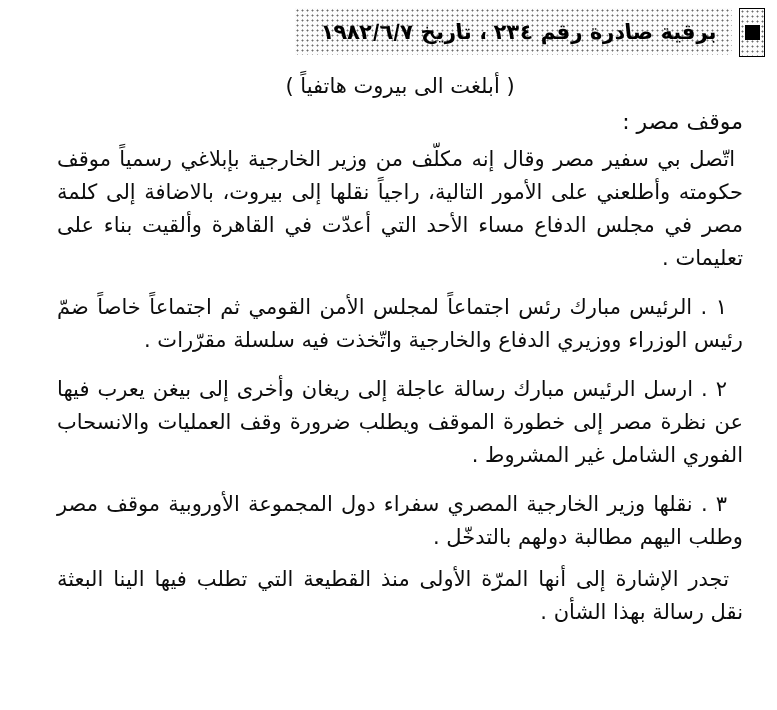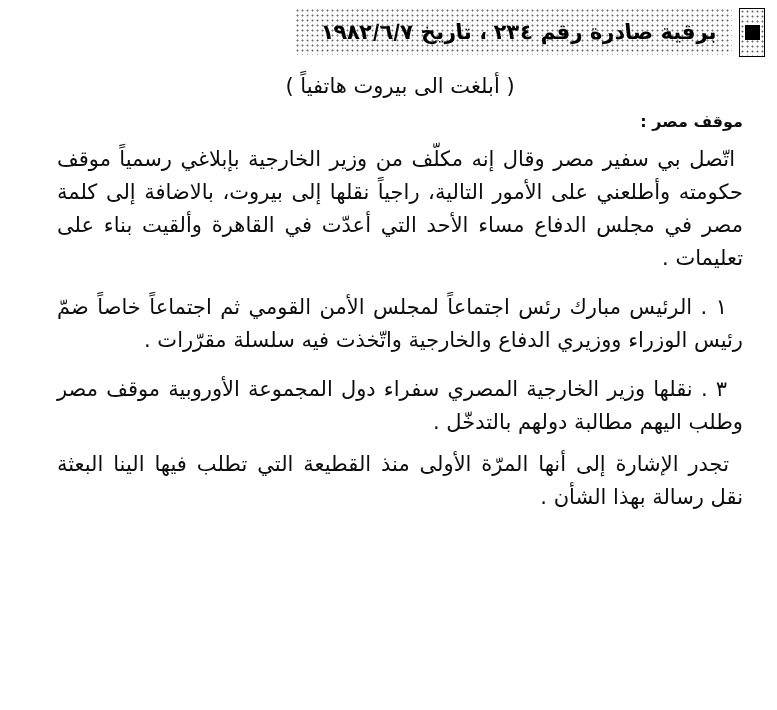--- a/index.html
+++ b/index.html
@@ -68,22 +68,22 @@
   }
   
   .subtitle {
     text-align: center;
     font-size: 21px;
     margin: 0 0 6px 0;
     line-height: 30px;
   }
   .section-heading {
     text-align: right;
-    font-size: 16px;
-    font-weight: 700;
+    font-size: 22px;
+    font-weight: 400;
     margin: 0 0 6px 0;
     line-height: 30px;
   }
   p.body-par {
     margin: 0 0 9px 0;
     font-size: 21px;
     line-height: 33px;
     text-align: justify;
     text-align-last: right;
   }
@@ -106,20 +106,21 @@
   </div>
 
   <div class="subtitle">( أبلغت الى بيروت هاتفياً )</div>
 
   <div class="section-heading">موقف مصر :</div>
 
   <p class="body-par intro">اتّصل بي سفير مصر وقال إنه مكلّف من وزير الخارجية بإبلاغي رسمياً موقف حكومته وأطلعني على الأمور التالية، راجياً نقلها إلى بيروت، بالاضافة إلى كلمة مصر في مجلس الدفاع مساء الأحد التي أعدّت في القاهرة وألقيت بناء على تعليمات .</p>
 
   <p class="body-par item"><span>١ .</span> <span>الرئيس مبارك رئس اجتماعاً لمجلس الأمن القومي ثم اجتماعاً خاصاً ضمّ رئيس الوزراء ووزيري الدفاع والخارجية واتّخذت فيه سلسلة مقرّرات .</span></p>
 
+  <p class="body-par item"><span>٢ .</span> <span>ارسل الرئيس مبارك رسالة عاجلة إلى ريغان وأخرى إلى بيغن يعرب فيها عن نظرة مصر إلى خطورة الموقف ويطلب ضرورة وقف العمليات والانسحاب الفوري الشامل غير المشروط .</span></p>
 
   <p class="body-par item"><span>٣ .</span> <span>نقلها وزير الخارجية المصري سفراء دول المجموعة الأوروبية موقف مصر وطلب اليهم مطالبة دولهم بالتدخّل .</span></p>
 
 
 
   <p class="body-par closing">تجدر الإشارة إلى أنها المرّة الأولى منذ القطيعة التي تطلب فيها الينا البعثة نقل رسالة بهذا الشأن .</p>
 
 </div>
 
 </body></html>

